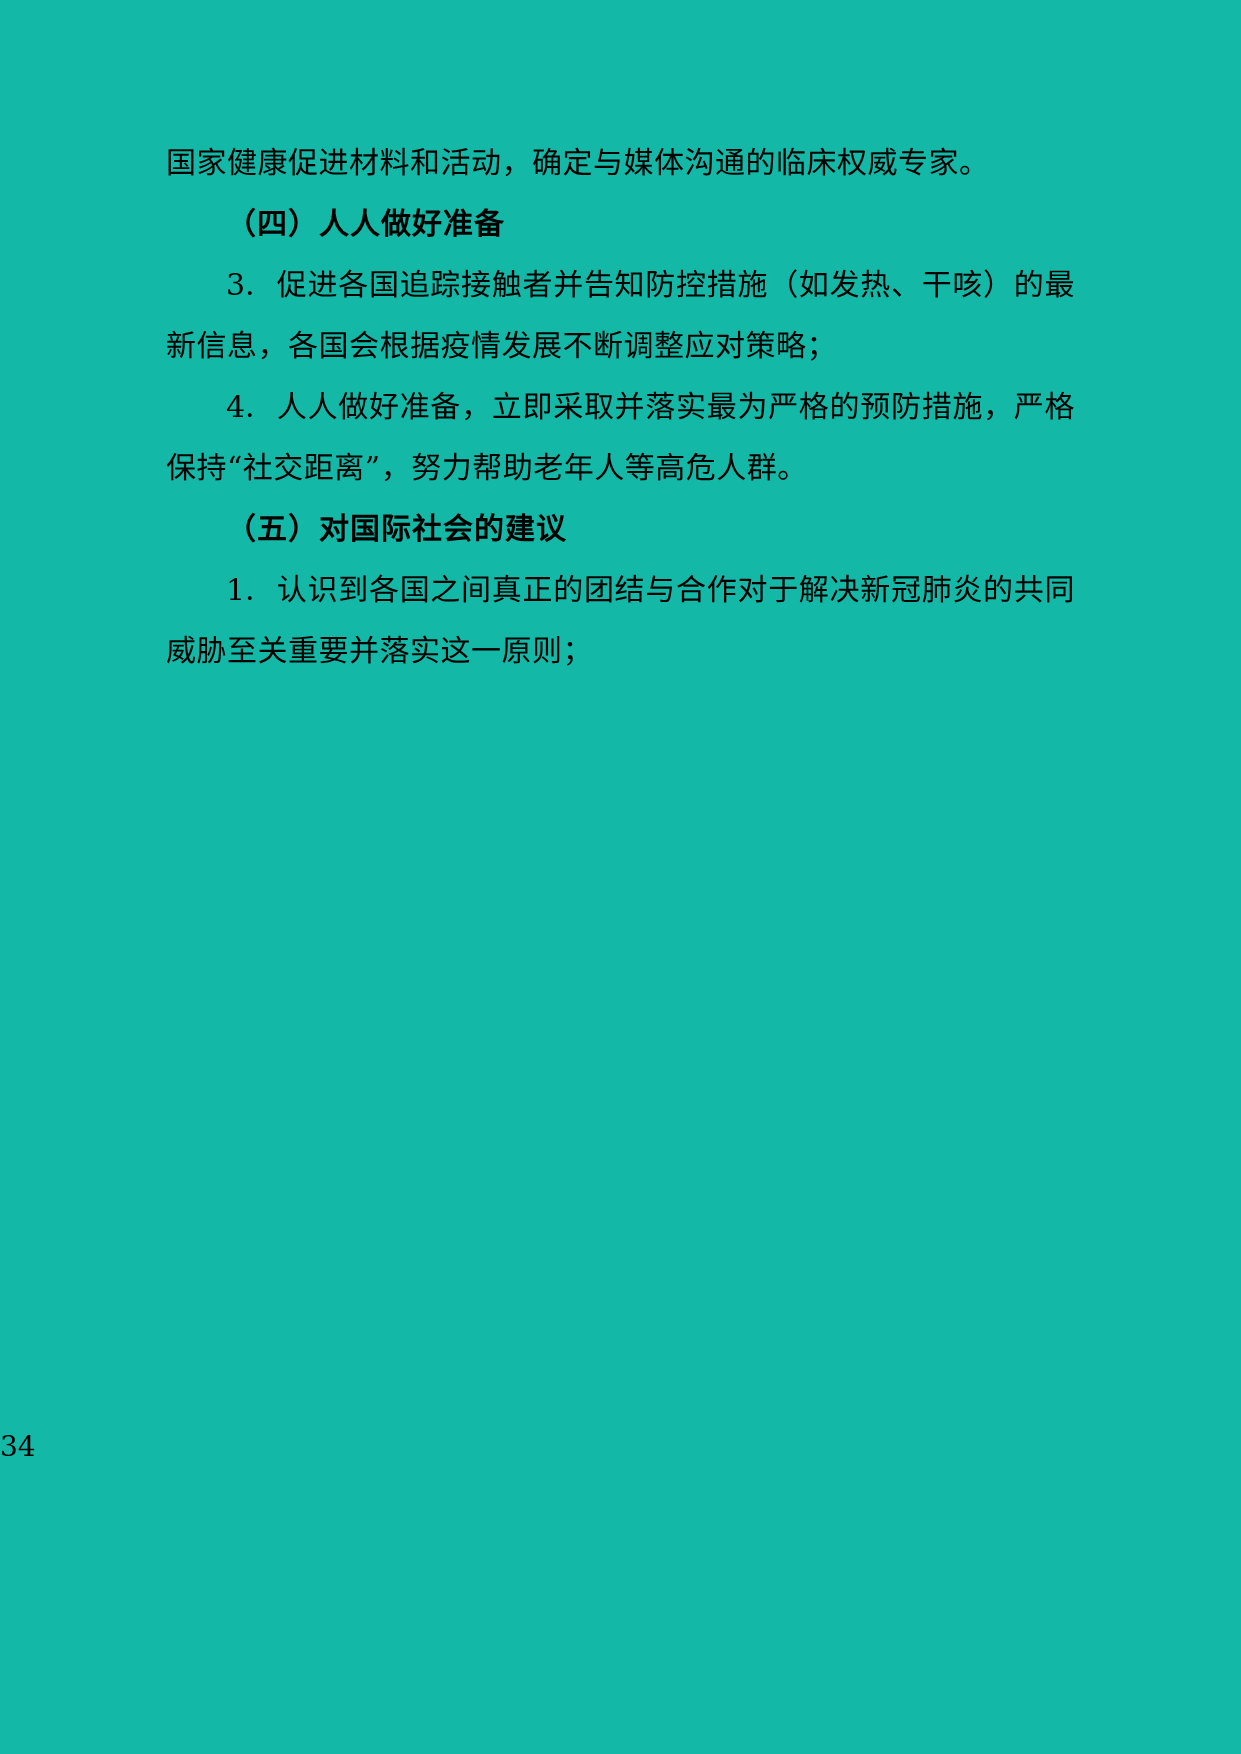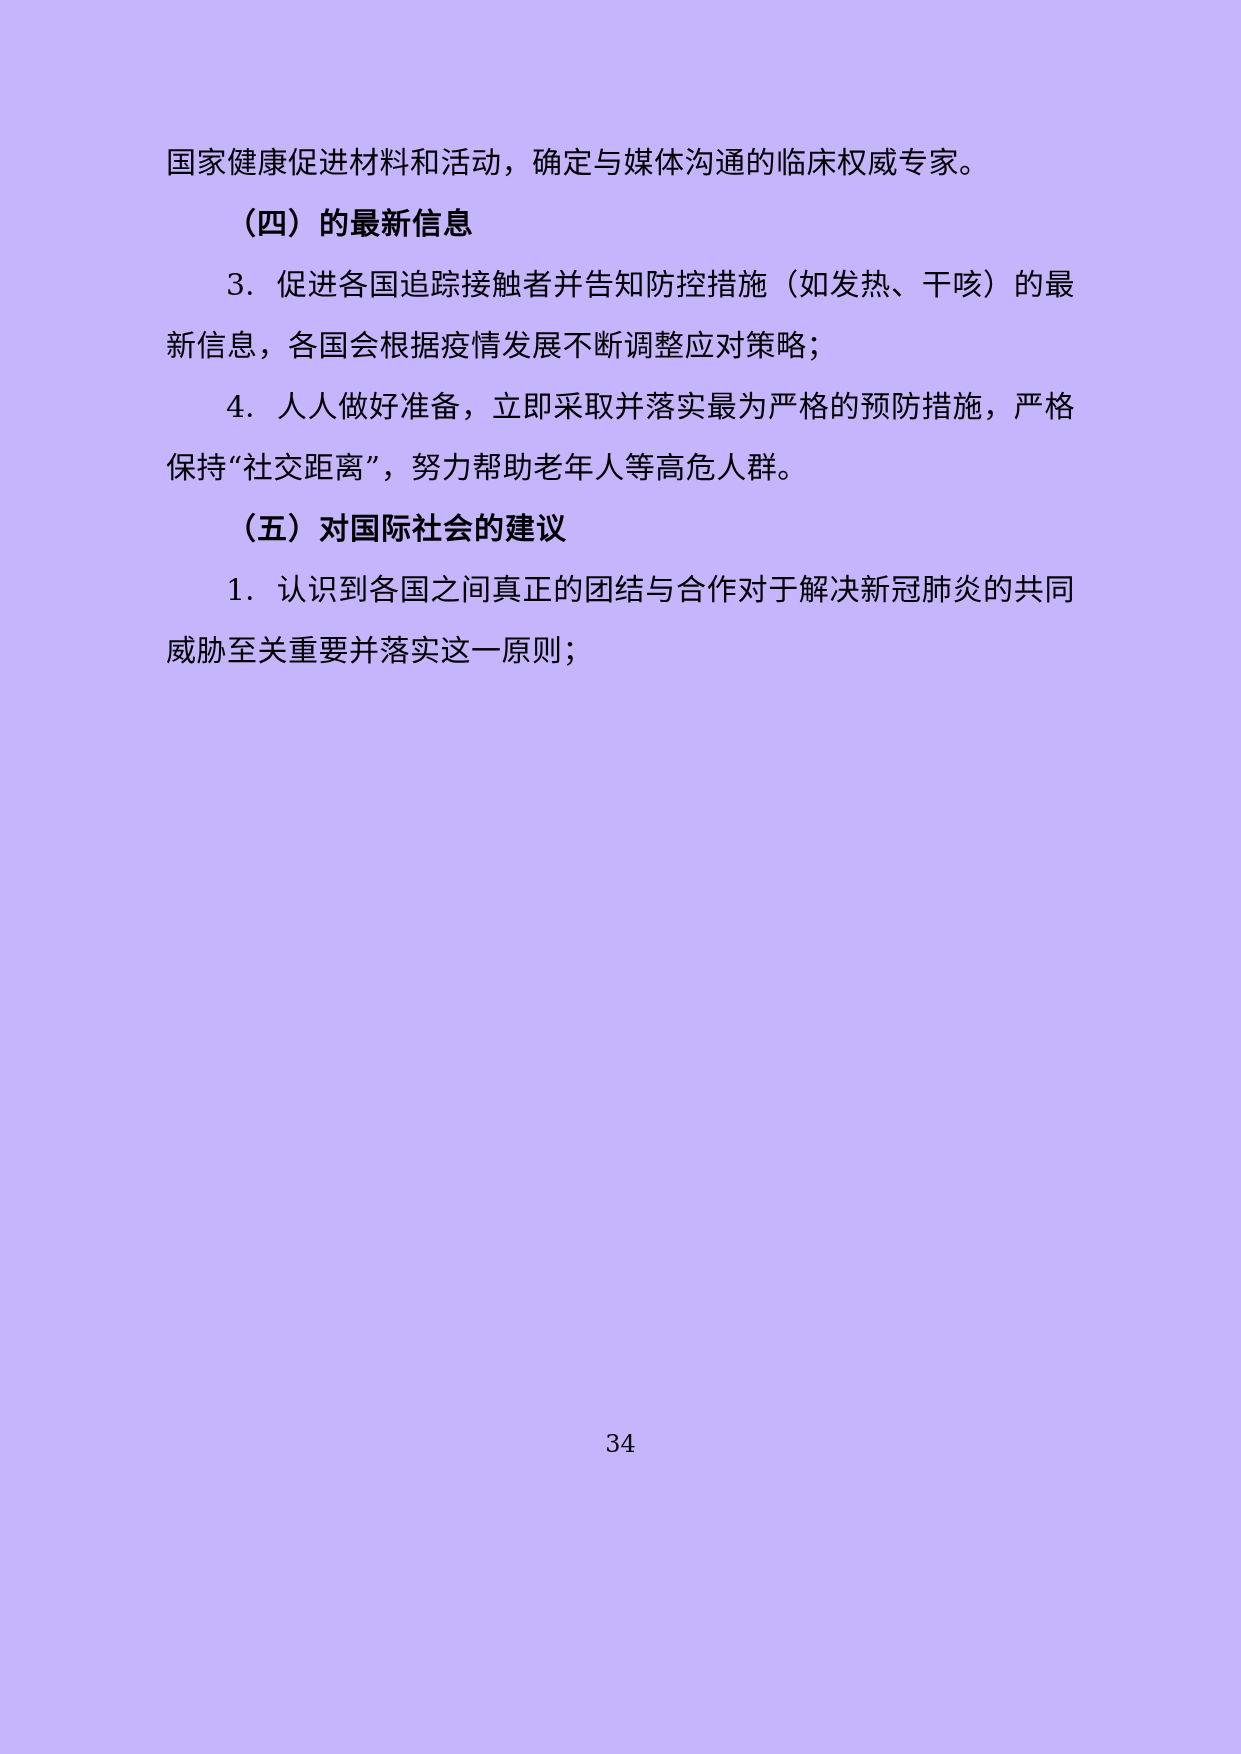--- a/index.html
+++ b/index.html
@@ -13,21 +13,21 @@
     position: relative;
     font-family: "DejaVu Serif", "Liberation Serif", serif;
     color: #000000;
   }
   .page {
     position: absolute;
     left: 0;
     top: 0;
     width: 1241px;
     height: 1754px;
-    background: #c4b5fd;
+    background: #14b8a6;
     box-sizing: border-box;
     padding: 132px 166px 0 166px;
   }
   .body-text {
     font-size: 30px;
     line-height: 61px;
     letter-spacing: 0.5px;
     text-align: justify;
     text-justify: inter-ideograph;
     margin: 0;
@@ -51,33 +51,33 @@
   }
   .num {
     letter-spacing: 0;
     padding-right: 22px;
   }
   .page-number {
     position: absolute;
     left: 0;
     right: 0;
     top: 1430px;
-    text-align: center;
-    font-size: 24px;
+    text-align: left;
+    font-size: 28px;
     font-family: "DejaVu Serif", "Liberation Serif", serif;
   }
 </style>
 </head>
 <body>
 
 <div class="page">
 
   <p class="body-text">国家健康促进材料和活动，确定与媒体沟通的临床权威专家。</p>
 
-  <h2 class="heading">（四）的最新信息</h2>
+  <h2 class="heading">（四）人人做好准备</h2>
 
   <p class="list-item">
     <span class="num">3.</span><span>促进各国追踪接触者并告知防控措施（如发热、干咳）的最新信息，各国会根据疫情发展不断调整应对策略；</span>
   </p>
   <p class="list-item">
     <span class="num">4.</span><span>人人做好准备，立即采取并落实最为严格的预防措施，严格保持“社交距离”，努力帮助老年人等高危人群。</span>
   </p>
 
   <h2 class="heading">（五）对国际社会的建议</h2>
 

